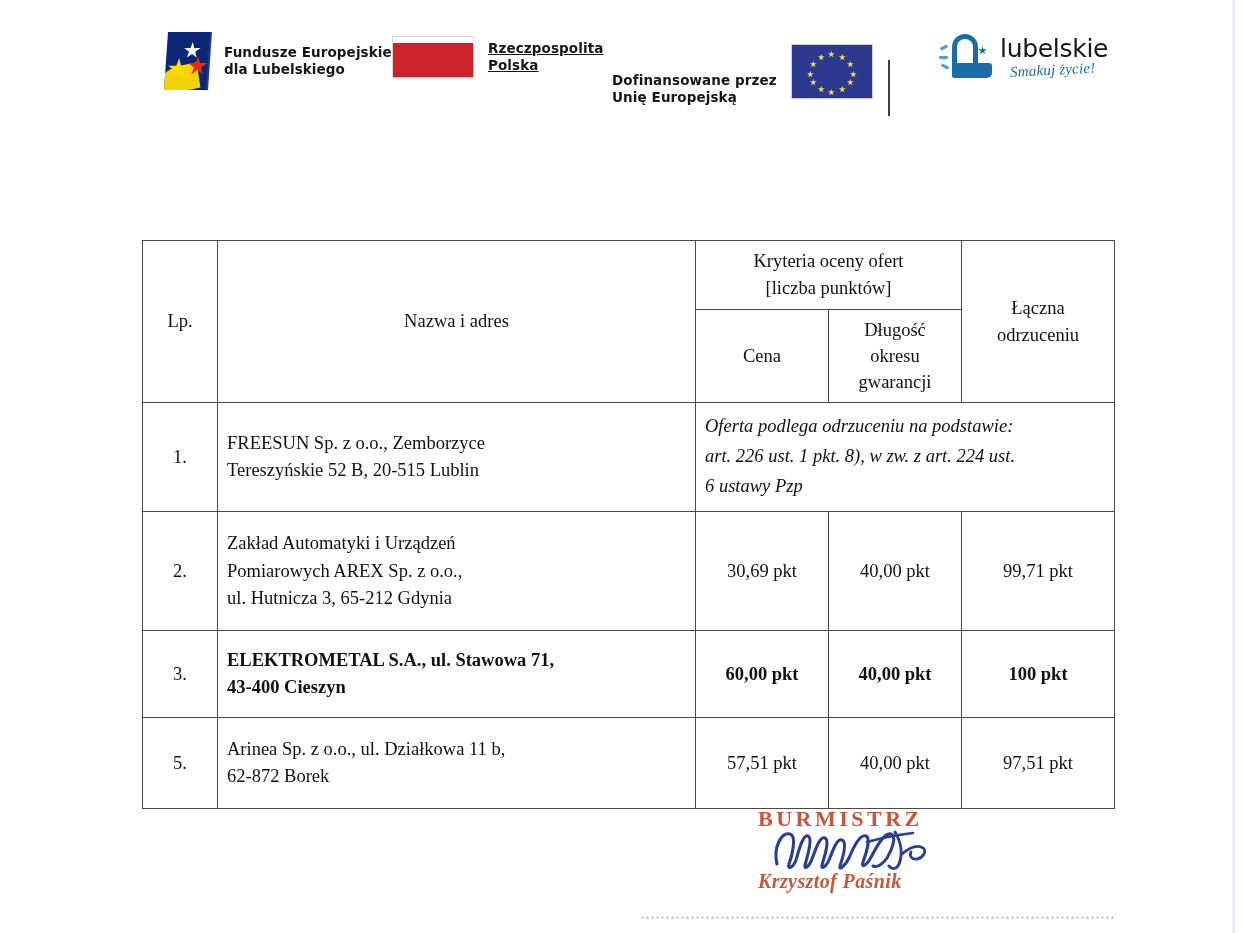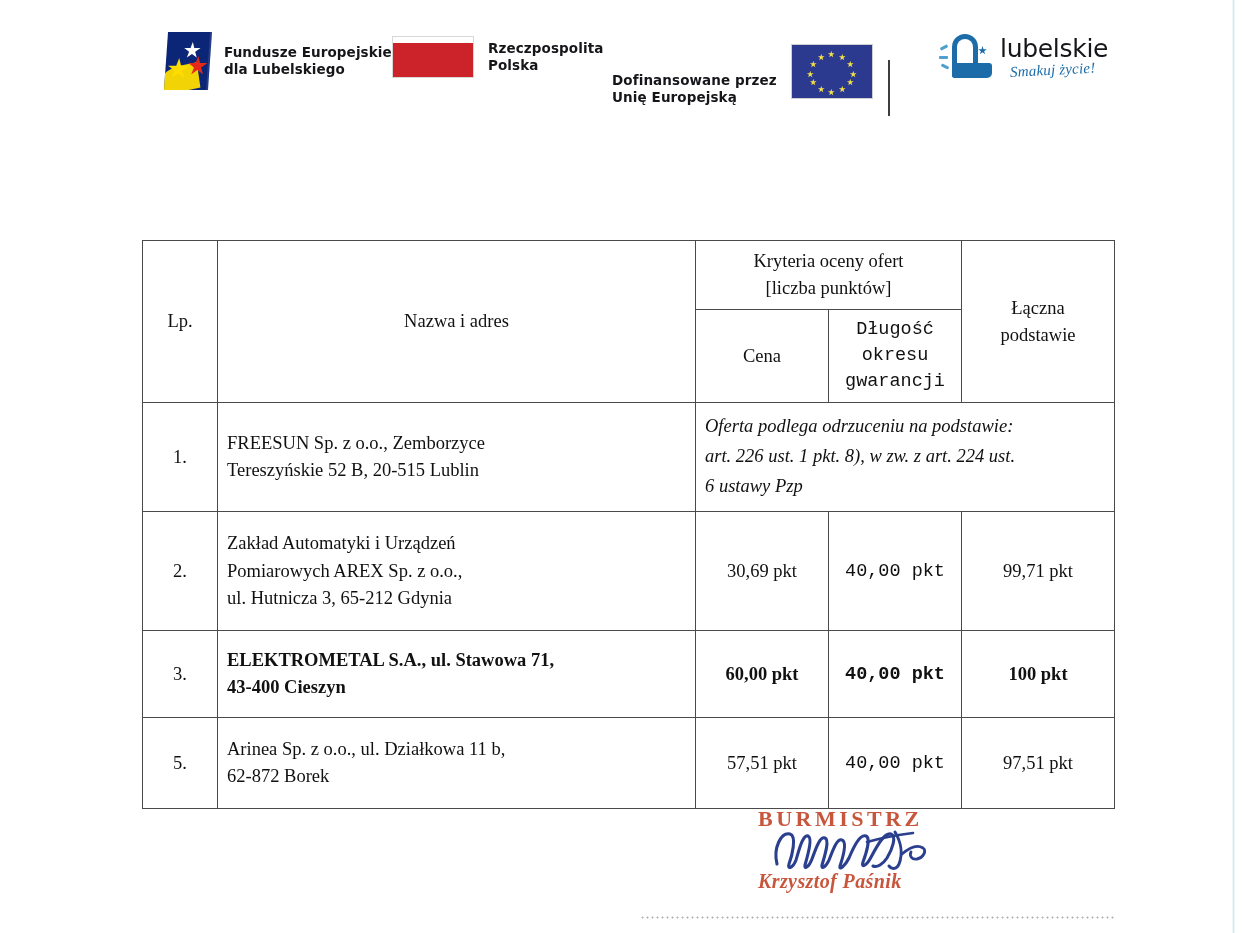--- a/index.html
+++ b/index.html
@@ -106,21 +106,21 @@
   }
 
   
   #rp-block { left: 392px; top: 12px; }
   .pl-flag {
     width: 80px;
     height: 40px;
     border: 1px solid #d8d8d8;
     background: linear-gradient(to bottom, #ffffff 0%, #ffffff 14%, #cc2229 14%, #cc2229 100%);
   }
-  #rp-block .logo-words { margin-left: 0; margin-right: 4px; }
+  #rp-block .logo-words { margin-left: 0; margin-right: 4px; text-decoration: underline; }
 
   
   #ue-block { left: 612px; top: 12px; }
   #ue-words { margin-left: 0; margin-right: 14px; text-align: left; margin-top: 36px; }
   .eu-flag {
     position: relative;
     width: 80px;
     height: 53px;
     background: #2b3a8f;
     border: 1px solid #cfcfcf;
@@ -217,21 +217,21 @@
   }
   .offer-table td, .offer-table th {
     border: 1.3px solid #4a4a4a;
     padding: 7px 9px;
     vertical-align: middle;
     font-weight: normal;
   }
   .c-lp     { width: 56px;  text-align: center; }
   .c-name   { width: 459px; text-align: left; }
   .c-price  { width: 130px; text-align: center; }
-  .c-warr   { width: 194px; text-align: center; font-family: Liberation Mono, monospace; }
+  .c-warr   { width: 194px; text-align: center; }
   .c-total  { width: 134px; text-align: center; }
 
   .th-center { text-align: center; }
   .th-crit {
     text-align: center;
     line-height: 1.45;
     padding-top: 10px;
     padding-bottom: 8px;
   }
   .th-sub { text-align: center; line-height: 1.42; }
@@ -358,21 +358,21 @@
 <table class="offer-table">
   <thead>
     <tr class="hdr-row-1">
       <th class="c-lp th-center" rowspan="2">Lp.</th>
       <th class="c-name th-center" rowspan="2">Nazwa i adres</th>
       <th class="th-crit" colspan="2">
         <div>Kryteria oceny ofert</div>
         <div>[liczba punktów]</div>
       </th>
       <th class="c-total th-sub" rowspan="2" style="white-space:pre-line;">Łączna
-podstawie</th>
+odrzuceniu</th>
     </tr>
     <tr class="hdr-row-2">
       <th class="c-price th-sub">Cena</th>
       <th class="c-warr th-sub" style="white-space:pre-line;">Długość okresu
 gwarancji</th>
     </tr>
   </thead>
   <tbody>
 
     <tr class="row-1">

